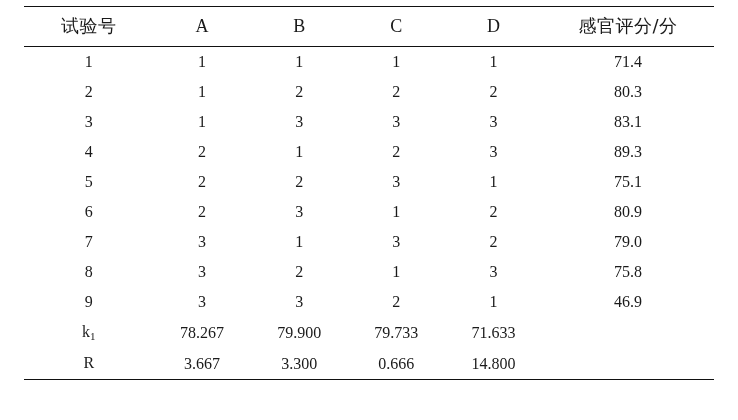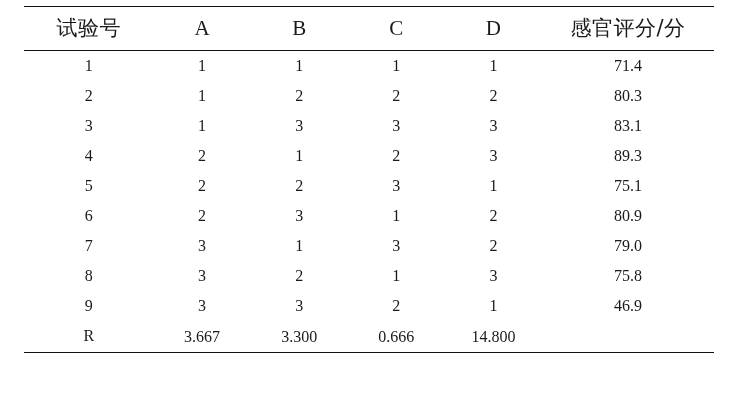--- a/index.html
+++ b/index.html
@@ -25,21 +25,21 @@
     border-collapse: collapse;
     width: 690px;
     margin: 6px 0 0 24px;
     table-layout: fixed;
   }
   table.ortho col.c-run  { width: 128px; }
   table.ortho col.c-fac  { width: 96px; }
   table.ortho col.c-sens { width: 170px; }
 
   table.ortho thead tr.head-row td {
-    font-size: 21px;
+    font-size: 18px;
     padding: 7px 0 8px 0;
     text-align: center;
     font-weight: normal;
   }
   table.ortho tbody td {
     font-size: 16px;
     padding: 4px 0 4px 0;
     text-align: center;
     height: 22px;
     line-height: 22px;
@@ -161,20 +161,28 @@
       </tr>
       <tr>
         <td>9</td>
         <td>3</td>
         <td>3</td>
         <td>2</td>
         <td>1</td>
         <td>46.9</td>
       </tr>
 
+      <tr>
+        <td class="klabel"><span>k</span><sub>1</sub></td>
+        <td>78.267</td>
+        <td>79.900</td>
+        <td>79.733</td>
+        <td>71.633</td>
+        <td class="empty"></td>
+      </tr>
       <tr class="rule-bottom">
         <td class="klabel"><span>R</span><sub></sub></td>
         <td>3.667</td>
         <td>3.300</td>
         <td>0.666</td>
         <td>14.800</td>
         <td class="empty"></td>
       </tr>
     </tbody>
   </table>

